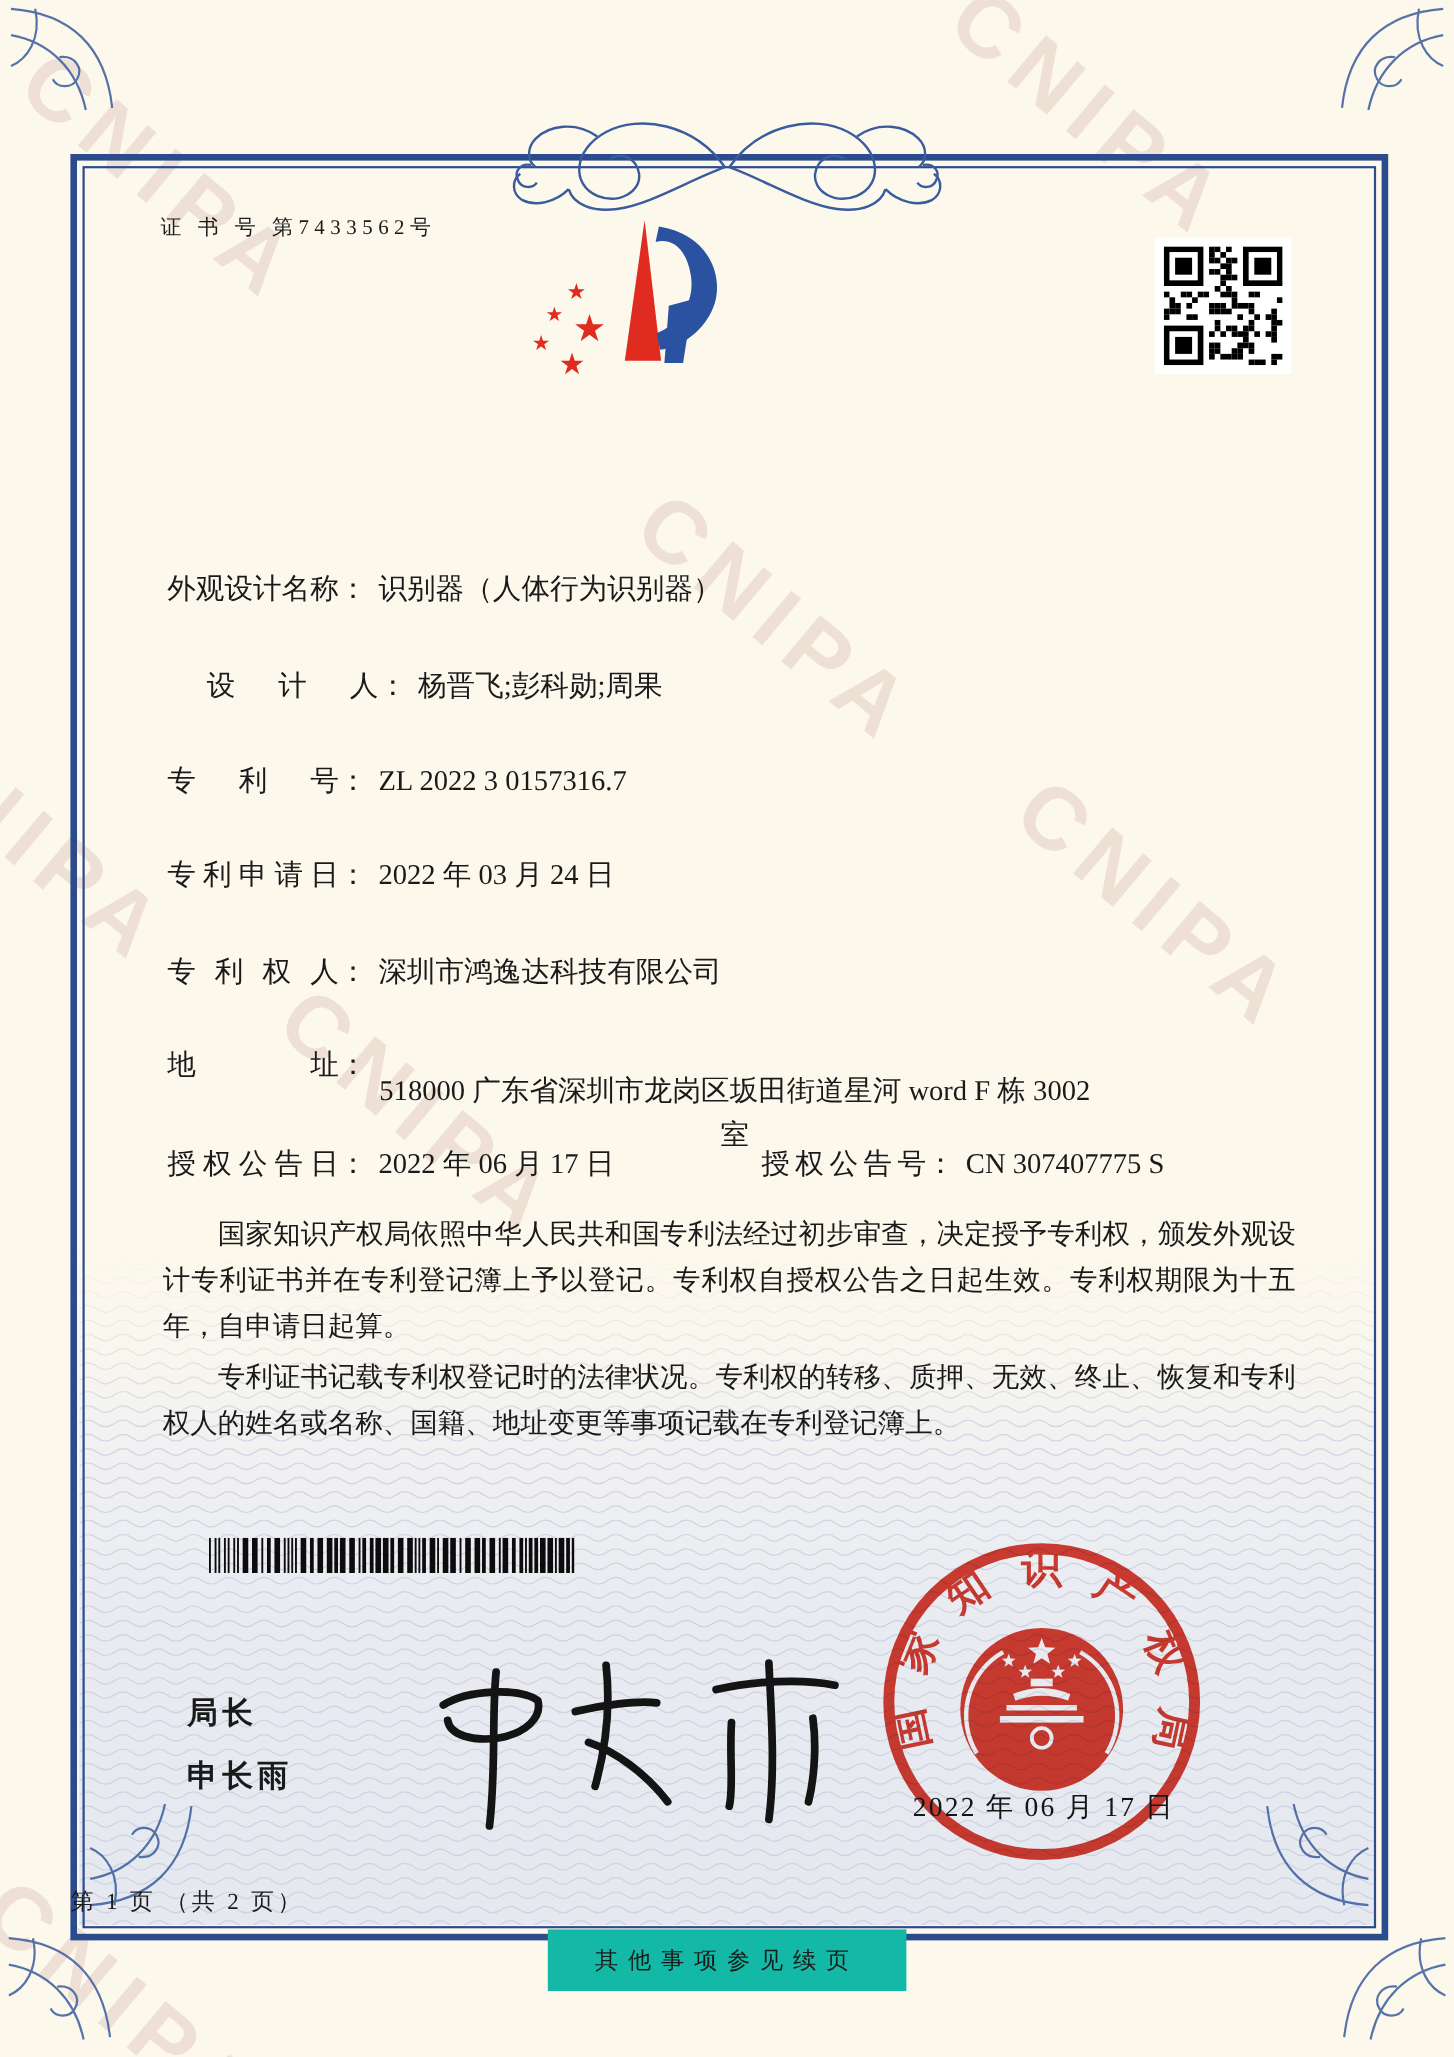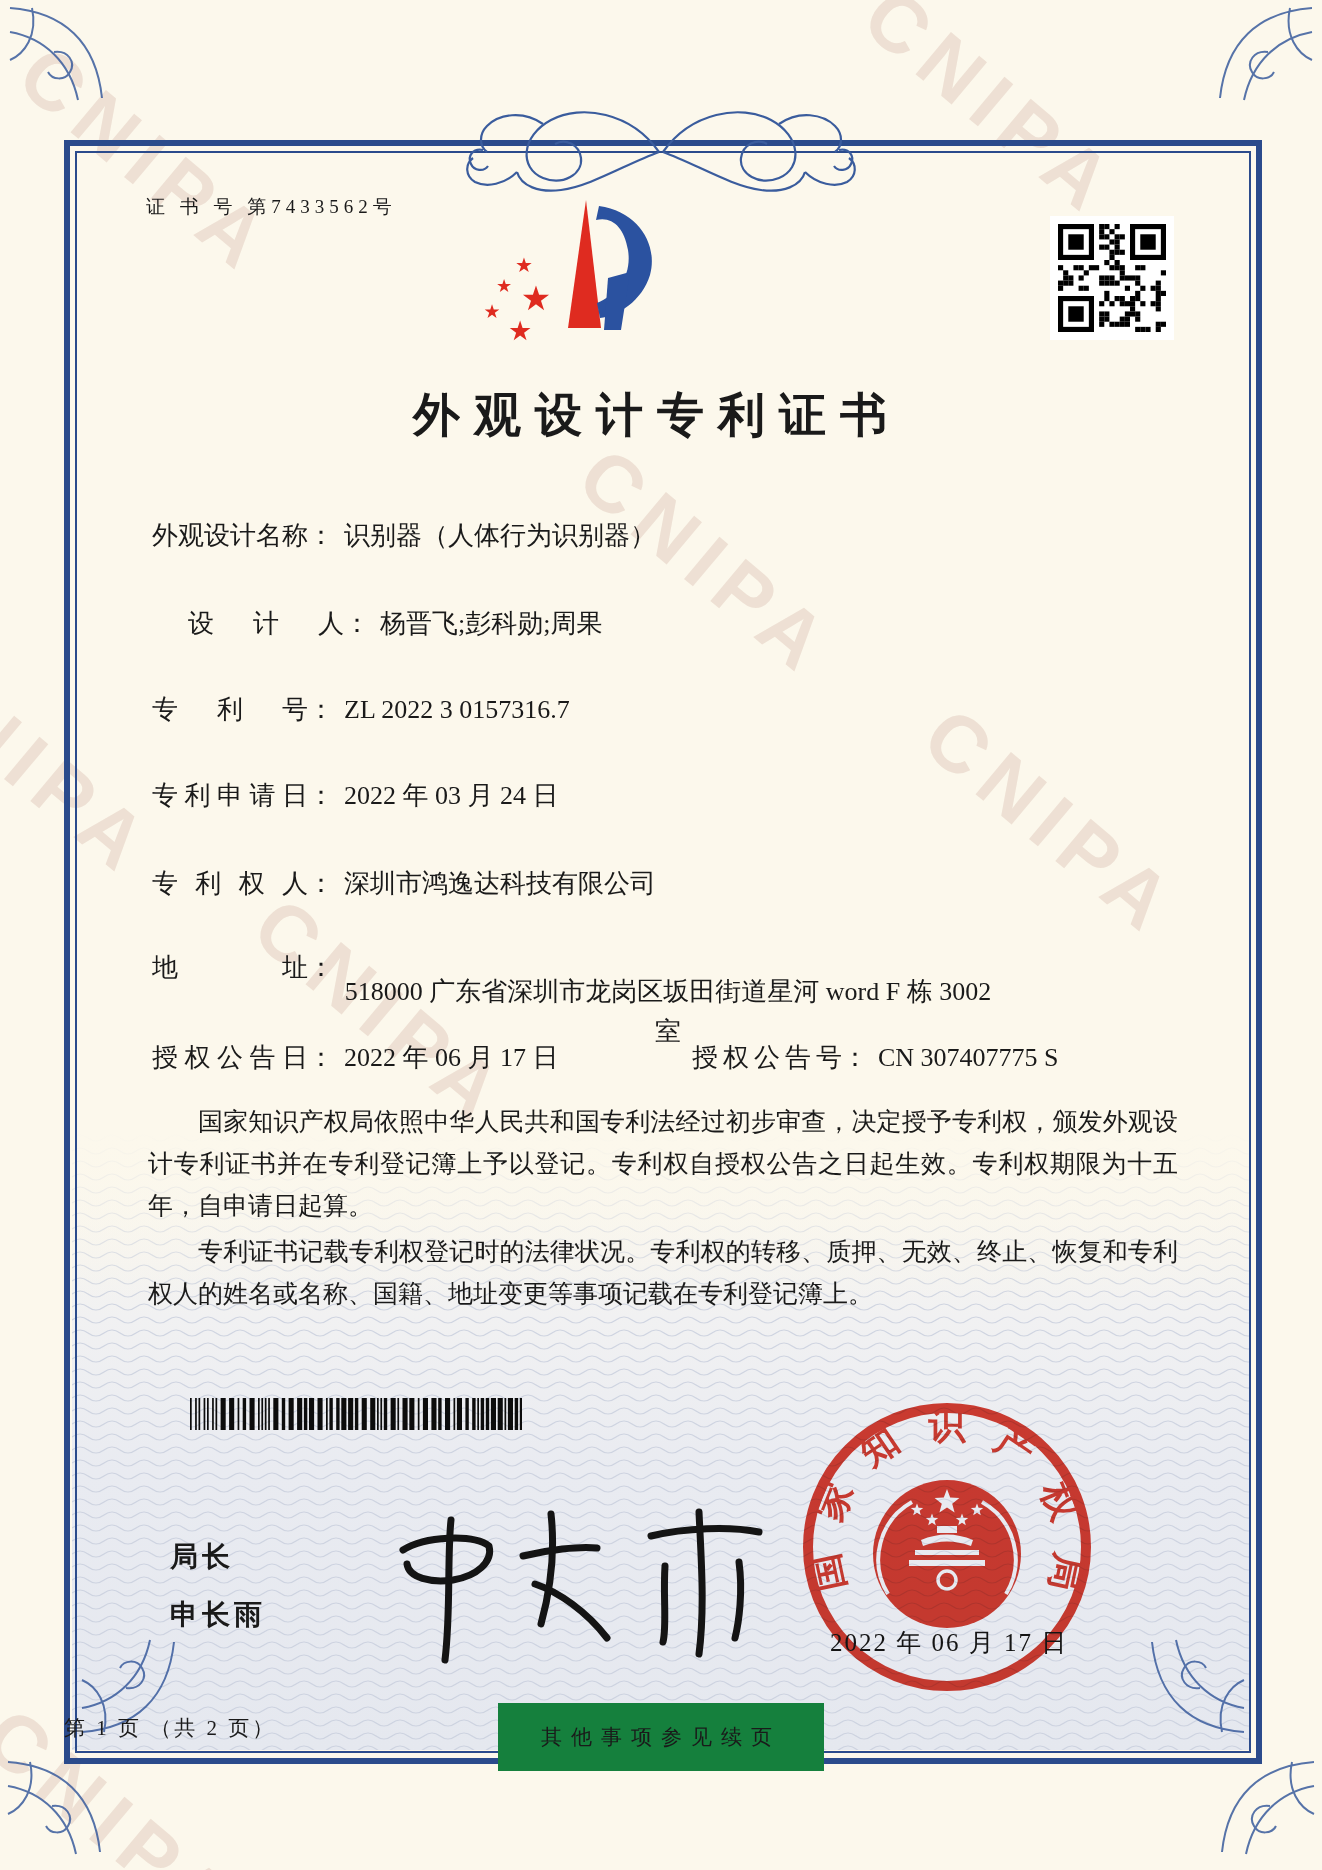--- a/index.html
+++ b/index.html
@@ -48,21 +48,21 @@
             font-family:"Liberation Sans",sans-serif;z-index:6;letter-spacing:4px;}
   .sig-script{position:absolute;left:355px;top:1492px;z-index:6;}
 
   .seal{position:absolute;left:788px;top:1388px;z-index:6;mix-blend-mode:multiply;opacity:.95;}
   .seal-date{position:absolute;left:790px;top:1626px;width:318px;text-align:center;
              font-size:25px;color:#141414;z-index:7;letter-spacing:2px;}
 
   .page-info{position:absolute;left:64px;width:1186px;top:1714px;text-align:left;
              font-size:21px;letter-spacing:3px;z-index:6;}
 
-  .cont-box{position:absolute;left:498px;top:1703px;width:326px;height:68px;background:#15803d;
+  .cont-box{position:absolute;left:498px;top:1754px;width:326px;height:56px;background:#14b8a6;
             z-index:6;display:flex;align-items:center;justify-content:center;
             font-size:21px;letter-spacing:9px;}
 
   .curl{position:absolute;z-index:6;opacity:.85;}
   .top-orn{position:absolute;left:421px;top:96px;z-index:6;}
 </style>
 </head>
 <body>
 
 <div class="page">
@@ -319,21 +319,20 @@
           <rect x="16" y="2" width="3" height="3" fill="#000"></rect>
         </g>
         <g>
           <rect x="0" y="14" width="7" height="7" fill="#000"></rect>
           <rect x="1" y="15" width="5" height="5" fill="#fff"></rect>
           <rect x="2" y="16" width="3" height="3" fill="#000"></rect>
         </g>
       </svg>
   </div>
 
-  <div class="title">外观设计专利证书</div>
 
   <div class="field" style="top:516px;">
     <span class="flabel">外观设计名称</span><span class="fcolon">：</span><span class="fvalue">识别器（人体行为识别器）</span>
   </div>
   <div class="field" style="top:604px;margin-left:36px;">
     <span class="flabel">设计人</span><span class="fcolon">：</span><span class="fvalue">杨晋飞;彭科勋;周果</span>
   </div>
   <div class="field" style="top:690px;">
     <span class="flabel">专利号</span><span class="fcolon">：</span><span class="fvalue">ZL 2022 3 0157316.7</span>
   </div>

